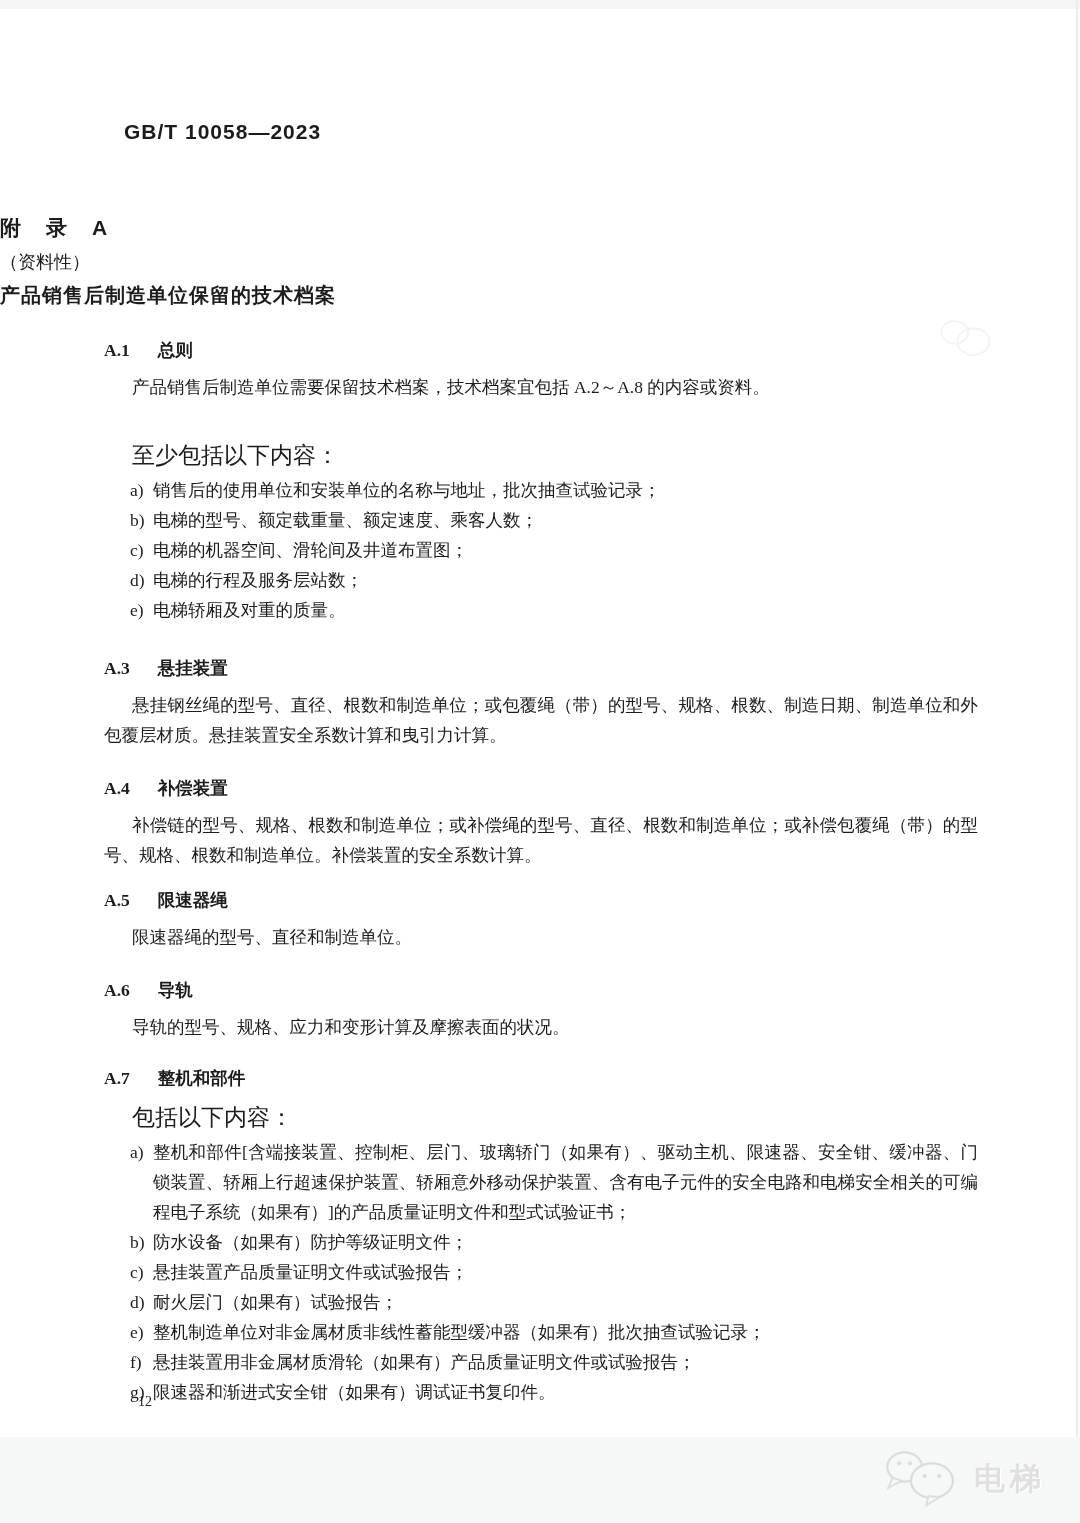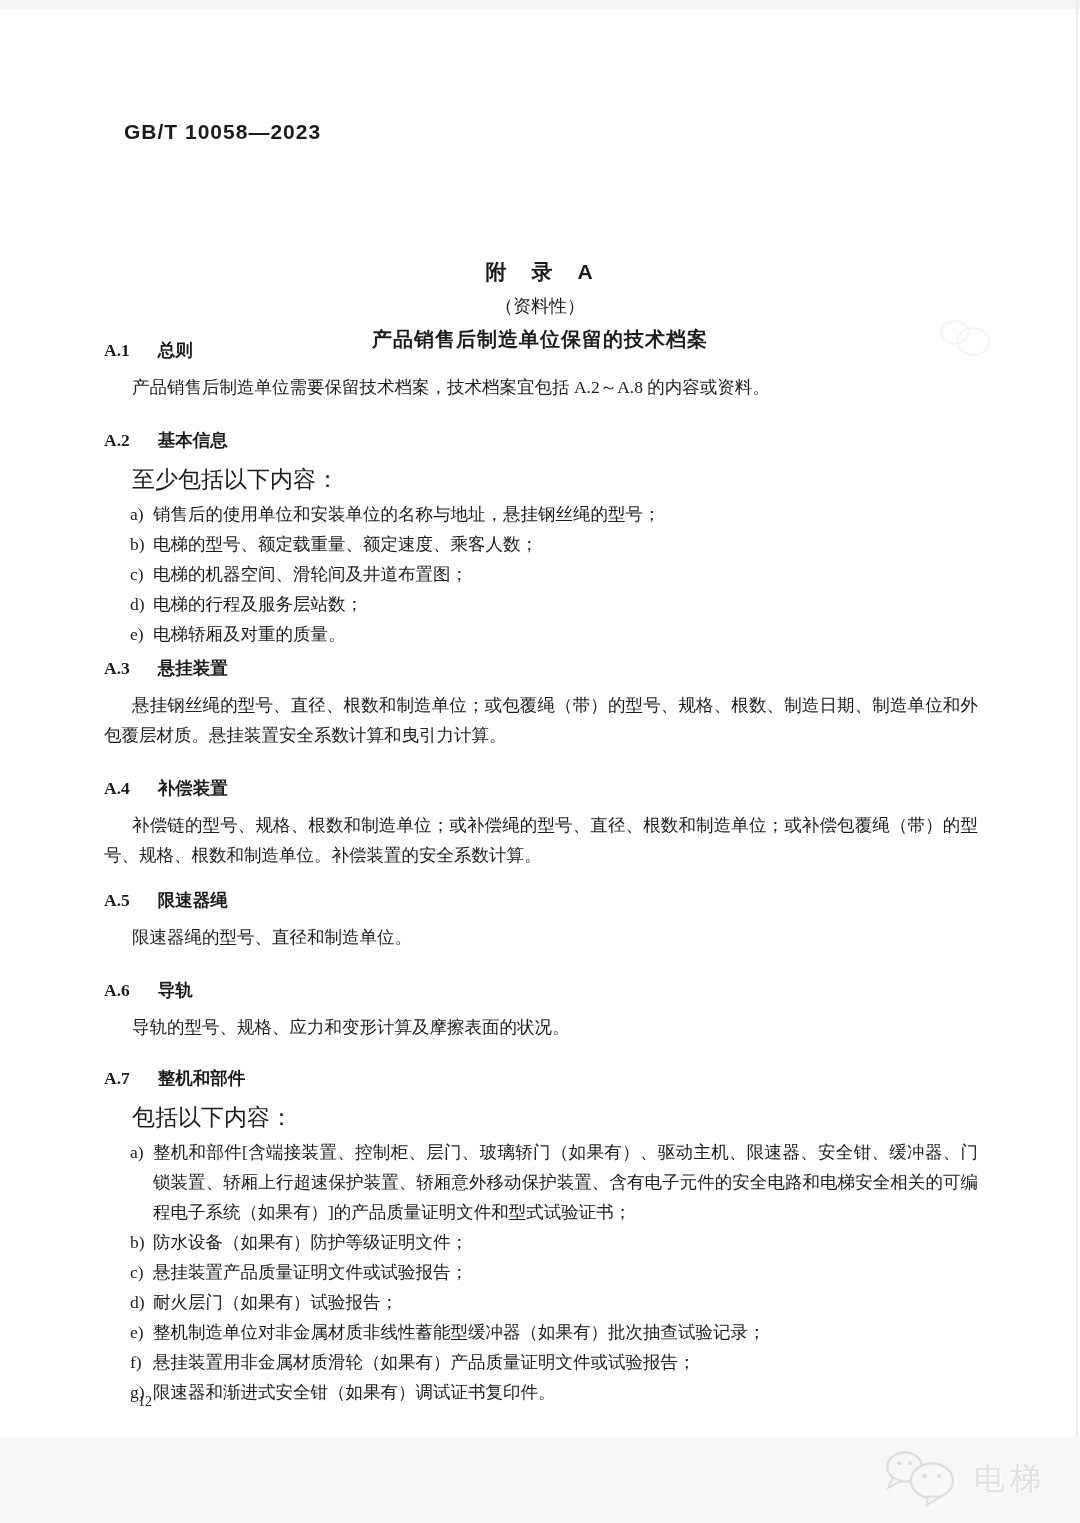--- a/index.html
+++ b/index.html
@@ -10,21 +10,21 @@
   }
   .top-band{position:absolute;top:0;left:0;right:0;height:9px;background:#f4f5f5;}
   .right-edge{position:absolute;top:0;right:2px;width:2px;height:100%;background:#ededed;}
 
   .doc-header{
     position:absolute;left:124px;top:120px;
     font-size:21px;font-weight:bold;letter-spacing:1px;
     font-family:Liberation Sans, sans-serif;
   }
 
-  .title-block{position:absolute;left:0;top:214px;width:1080px;text-align:center;margin-top:44px;}
+  .title-block{position:absolute;left:0;top:214px;width:1080px;text-align:left;}
   .t1{font-size:21px;font-weight:bold;font-family:"Liberation Sans","DejaVu Sans",sans-serif;letter-spacing:2px;}
   .t2{font-size:18px;margin-top:8px;}
   .t3{font-size:20px;font-weight:bold;margin-top:8px;font-family:"Liberation Sans","DejaVu Sans",sans-serif;letter-spacing:1px;}
 
   .sec{position:absolute;left:104px;width:874px;}
   #sec-a1{top:338px;} #sec-a2{top:428px;} #sec-a3{top:656px;} #sec-a4{top:776px;}
   #sec-a5{top:888px;} #sec-a6{top:978px;} #sec-a7{top:1066px;}
 
   .sec-h{
     font-family:"Liberation Sans","DejaVu Sans",sans-serif;
@@ -37,21 +37,21 @@
   .items li{position:relative;font-size:17.5px;line-height:30px;padding-left:49px;text-align:justify;}
   .items .lbl{position:absolute;left:26px;top:0;}
 
   .page-number{position:absolute;left:138px;top:1394px;font-size:14px;}
 
   .faint-wm{position:absolute;left:936px;top:316px;opacity:0.06;}
 
   .footer-strip{position:absolute;left:0;top:1437px;width:1080px;height:86px;background:#f6f7f7;}
   .footer-logo{position:absolute;right:34px;top:10px;display:flex;align-items:center;gap:12px;}
   .wm-text{
-    font-family:"Liberation Sans","DejaVu Sans",sans-serif;font-weight:normal;
+    font-family:"Liberation Sans","DejaVu Sans",sans-serif;font-weight:bold;
     font-size:31px;color:#e0e0e0;letter-spacing:5px;
     text-shadow:1px 1px 0 #ffffff;
   }
 </style>
 </head>
 <body>
 
 <div class="top-band"></div>
 <div class="right-edge"></div>
 
@@ -71,26 +71,23 @@
 </div>
 
 <div class="sec" id="sec-a1">
   <div class="sec-h">
     <span class="sec-id">A.1</span><span>总则</span>
   </div>
   <p class="para">产品销售后制造单位需要保留技术档案，技术档案宜包括 A.2～A.8 的内容或资料。</p>
 </div>
 
 <div class="sec" id="sec-a2">
-  <div class="sec-h">
-    <span class="sec-id">A.2</span><span>基本信息</span>
-  </div>
   <p class="intro">至少包括以下内容：</p>
   <ol class="items">
-    <li><span class="lbl">a)</span><span>销售后的使用单位和安装单位的名称与地址，悬挂钢丝绳的型号；</span></li>
+    <li><span class="lbl">a)</span><span>销售后的使用单位和安装单位的名称与地址，批次抽查试验记录；</span></li>
     <li><span class="lbl">b)</span><span>电梯的型号、额定载重量、额定速度、乘客人数；</span></li>
     <li><span class="lbl">c)</span><span>电梯的机器空间、滑轮间及井道布置图；</span></li>
     <li><span class="lbl">d)</span><span>电梯的行程及服务层站数；</span></li>
     <li><span class="lbl">e)</span><span>电梯轿厢及对重的质量。</span></li>
   </ol>
 </div>
 
 <div class="sec" id="sec-a3">
   <div class="sec-h">
     <span class="sec-id">A.3</span><span>悬挂装置</span>

